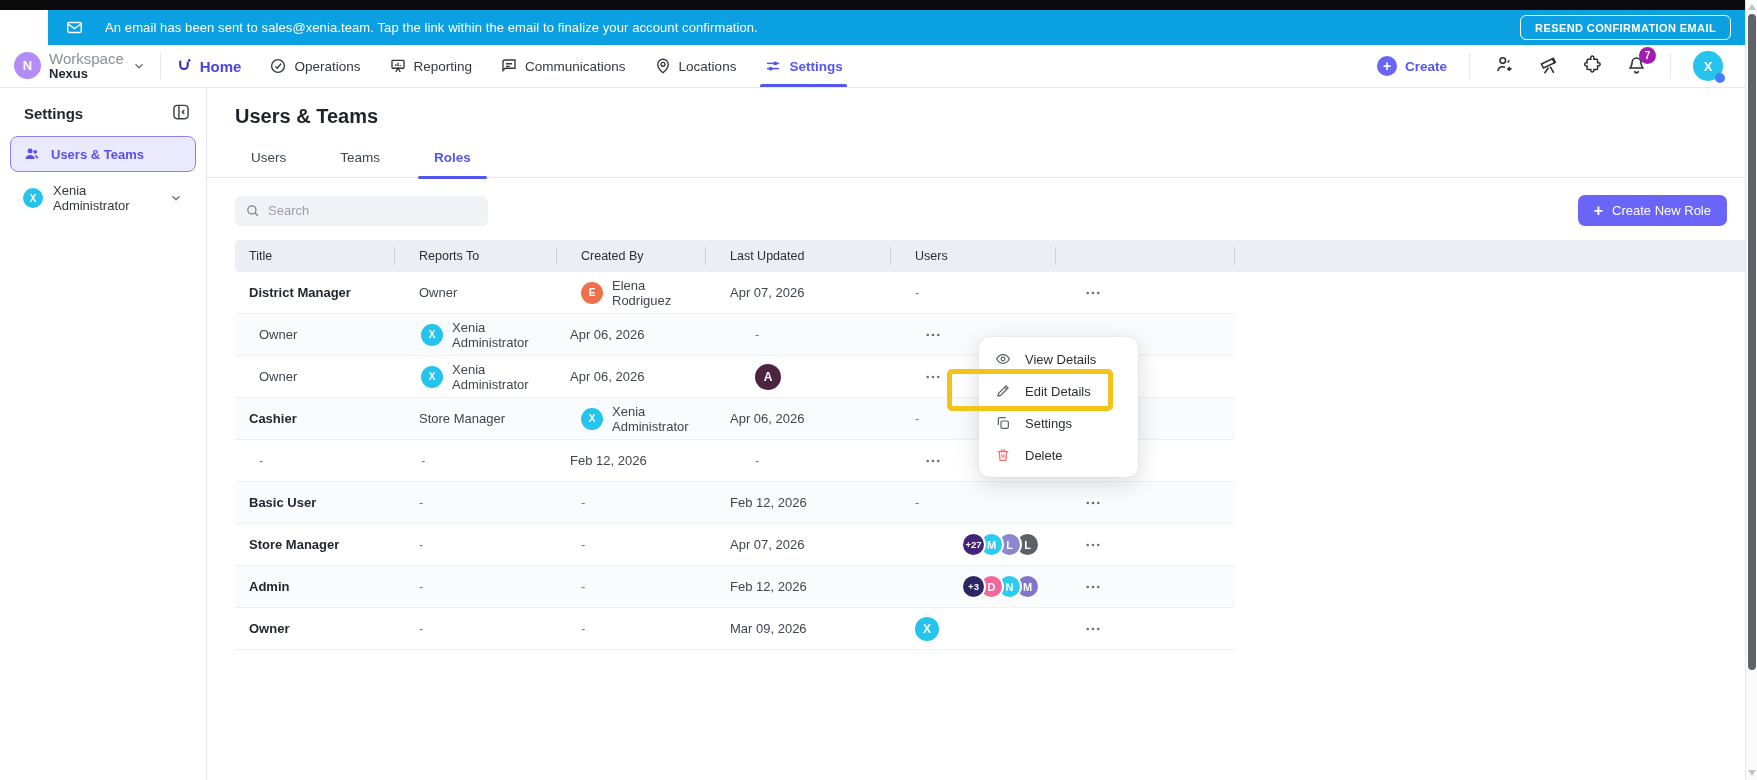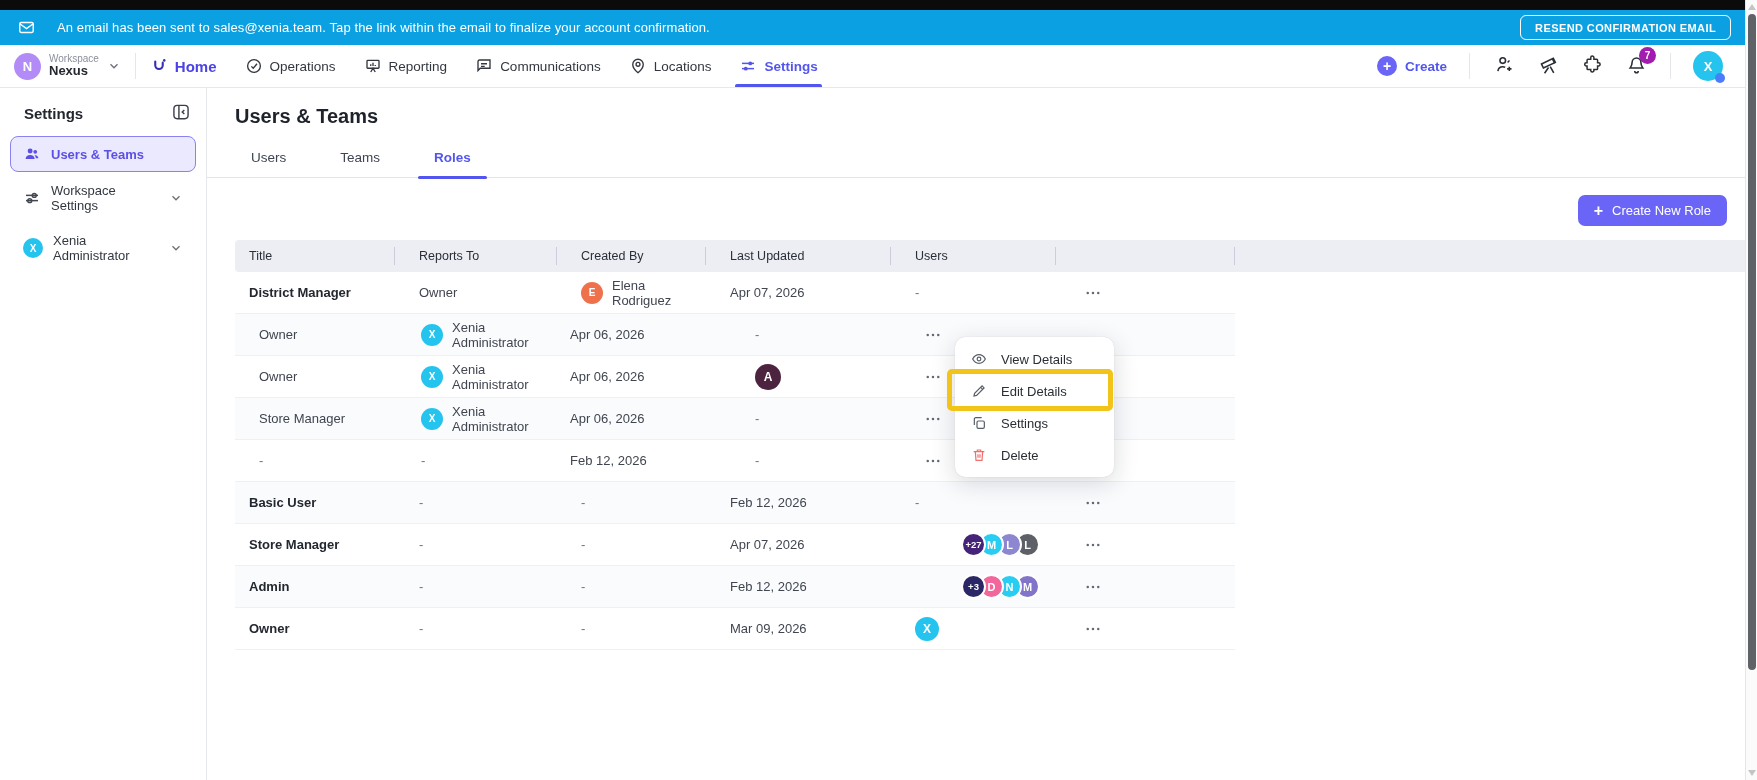--- a/index.html
+++ b/index.html
@@ -3,31 +3,31 @@
 <meta charset="utf-8">
 <style>
   * { margin:0; padding:0; box-sizing:border-box; }
   html,body { width:1757px; height:780px; }
   body { font-family:"Liberation Sans", sans-serif; background:#fff; position:relative; overflow:hidden; color:#23272F; }
 
   .app { position:absolute; left:0; top:0; width:1745px; height:780px; background:#fff; }
 
   
   .top-strip { height:10px; background:#0b0b0b; }
-  .banner { height:35px; background:#0AA0E2; display:flex; align-items:center; padding:0 18px; color:#fff; position:relative; }
+  .banner { height:35px; background:#0AA0E2; display:flex; align-items:center; padding:0 18px; color:#fff; position:relative;margin-left:48px; }
   .banner .msg { font-size:13px; margin-left:22px; letter-spacing:.1px; }
   .banner .mail { width:17px; height:17px; flex:0 0 auto; }
   .resend-btn { position:absolute; right:14px; top:5px; height:25px; padding:0 14px; background:transparent; border:1.5px solid #fff; border-radius:6px; color:#fff; font-size:11px; font-weight:bold; letter-spacing:.4px; font-family:inherit; cursor:pointer; }
 
   
   .navbar { height:43px; background:#fff; border-bottom:1px solid #E7E8EC; display:flex; align-items:center; padding:0 14px; position:relative; }
   .workspace { display:flex; align-items:center; gap:8px; cursor:pointer; }
   .ws-avatar { width:27px; height:27px; border-radius:50%; background:#B28BF7; color:#fff; display:flex; align-items:center; justify-content:center; font-size:13px; font-weight:bold; }
   .ws-labels { display:flex; flex-direction:column; line-height:1.1; }
-  .ws-label { font-size:10px; color:#8A8F99; }
+  .ws-label { font-size:15px; color:#8A8F99; }
   .ws-name { font-size:13px; font-weight:bold; color:#23272F; }
   .v-div { width:1px; height:26px; background:#E4E6EA; margin:0 14px; }
   .nav-items { display:flex; align-items:center; gap:28px; height:100%; }
   .nav-item { display:flex; align-items:center; gap:7px; font-size:13.5px; color:#33373F; cursor:pointer; height:100%; position:relative; }
   .nav-item svg { width:18px; height:18px; }
   .nav-item.brand { color:#4B43E4; font-weight:bold; font-size:15px; }
   .nav-item.active { color:#5356EE; font-weight:bold; }
   .nav-item.active::after { content:""; position:absolute; left:-4px; right:-4px; bottom:0; height:3px; background:#5356EE; border-radius:2px 2px 0 0; }
   .nav-right { margin-left:auto; display:flex; align-items:center; gap:20px; padding-right:8px; }
   .create-btn { display:flex; align-items:center; gap:8px; color:#5356EE; font-size:13.5px; font-weight:bold; cursor:pointer; background:none; border:none; font-family:inherit; }
@@ -82,21 +82,21 @@
   .creator { gap:9px; }
   .avatar-sm { width:22px; height:22px; border-radius:50%; color:#fff; font-size:10px; font-weight:bold; display:flex; align-items:center; justify-content:center; flex:0 0 auto; }
   .avatar-grp { width:25px; height:25px; border-radius:50%; border:2px solid #fff; color:#fff; font-size:11px; font-weight:bold; display:flex; align-items:center; justify-content:center; flex:0 0 auto; }
   .avatar-grp + .avatar-grp { margin-left:-7px; }
   .avatar-grp.count { font-size:9.5px;margin-left:46px; }
   .avatar-one { width:26px; height:26px; border-radius:50%; color:#fff; font-size:12px; font-weight:bold; display:flex; align-items:center; justify-content:center; }
   .dots-btn { background:none; border:none; cursor:pointer; color:#646A75; padding:4px; }
   .dots-btn svg { width:18px; height:18px; display:block; }
 
   
-  .ctx-menu { position:absolute; left:955px; top:337px; width:159px; background:#fff; border-radius:10px; box-shadow:0 6px 24px rgba(16,24,40,.16), 0 0 1px rgba(16,24,40,.2); padding:6px 0; z-index:30; }
+  .ctx-menu { position:absolute; left:979px; top:337px; width:159px; background:#fff; border-radius:10px; box-shadow:0 6px 24px rgba(16,24,40,.16), 0 0 1px rgba(16,24,40,.2); padding:6px 0; z-index:30; }
   .ctx-item { display:flex; align-items:center; gap:14px; height:32px; padding:0 16px; font-size:13px; color:#2A2E35; cursor:pointer; }
   .ctx-item svg { width:16px; height:16px; color:#585E69; flex:0 0 auto; }
   .ctx-item.danger svg { color:#F26D6D; }
   .highlight-box { position:absolute; left:947px; top:369px; width:166px; height:42px; border:5px solid #F2C318; border-radius:5px; z-index:40; pointer-events:none; }
 
   
   .scrollbar { position:absolute; right:0; top:0; width:12px; height:780px; background:#FBFBFB; border-left:1px solid #E6E6E6; z-index:50; }
   .sb-thumb { position:absolute; left:2px; top:14px; width:8px; height:656px; background:#5F6368; border-radius:4px; }
   .sb-arrow { position:absolute; left:2px; width:0; height:0; border-left:4px solid transparent; border-right:4px solid transparent; }
   .sb-arrow.up { top:4px; border-bottom:6px solid #C4C4C4; }
@@ -231,50 +231,45 @@
       <div class="sb-item active">
         <svg viewBox="0 0 24 24" fill="#5B4FE6">
             <circle cx="9.5" cy="8" r="3.3"></circle>
             <circle cx="16.3" cy="9" r="2.5"></circle>
             <path d="M3.5 18.5c0-3.2 2.7-5.2 6-5.2s6 2 6 5.2z"></path>
             <path d="M16.5 13.6c2.3.2 4 1.8 4 4.2h-3.4c-.1-1.7-.8-3.2-2-4z"></path>
           </svg>
         <span>Users &amp; Teams</span>
       </div>
       <div class="sb-item">
-        <svg viewBox="0 0 24 24" fill="none" stroke="#42474F" stroke-width="2">
-            <path d="M4 8.5h16"></path>
-            <circle cx="15" cy="8.5" r="2.6" fill="none"></circle>
-            <path d="M4 15.5h16"></path>
-            <circle cx="9" cy="15.5" r="2.6" fill="none"></circle>
-          </svg>
-        <span>Workspace Settings</span>
-        <svg class="chev" viewBox="0 0 24 24" fill="none" stroke="currentColor" stroke-width="2.2">
-            <path d="M6 9l6 6 6-6"></path>
-          </svg>
-      </div>
-      <div class="sb-item">
         <span class="sb-avatar">X</span>
         <span>Xenia Administrator</span>
         <svg class="chev" viewBox="0 0 24 24" fill="none" stroke="currentColor" stroke-width="2.2">
             <path d="M6 9l6 6 6-6"></path>
           </svg>
       </div>
     </aside>
 
     <main class="main">
       <h1 class="page-title">Users &amp; Teams</h1>
 
       <div class="tabs">
         <div class="tab">Users</div>
         <div class="tab">Teams</div>
         <div class="tab active">Roles</div>
       </div>
 
       <div class="toolbar">
+        <div class="search-box">
+          <svg viewBox="0 0 24 24" fill="none" stroke="currentColor" stroke-width="2">
+              <circle cx="11" cy="11" r="6.5"></circle>
+              <path d="M16 16l4.5 4.5"></path>
+            </svg>
+          <input type="text" placeholder="Search" style="">
+        </div>
         <button class="create-role-btn">
           <span class="plus">+</span>
           <span>Create New Role</span>
         </button>
       </div>
 
       <div class="tbl">
         <div class="thead">
           <div class="th c1">Title</div>
           <div class="th c2">Reports To</div>
@@ -339,20 +334,21 @@
                 <svg viewBox="0 0 24 24" fill="currentColor">
                   <circle cx="5" cy="12" r="1.7"></circle>
                   <circle cx="12" cy="12" r="1.7"></circle>
                   <circle cx="19" cy="12" r="1.7"></circle>
                 </svg>
               </button>
             </div>
         </div>
 
         <div class="tr alt">
+          <div class="td c1">Cashier</div>
           <div class="td c2">Store Manager</div>
           <div class="td c3 creator">
             <span class="avatar-sm" style="background: rgb(36, 196, 238);">X</span>
             <span>Xenia Administrator</span>
           </div>
           <div class="td c4">Apr 06, 2026</div>
           <div class="td c5 dash">-</div>
           <div class="td c6">
               <button class="dots-btn">
                 <svg viewBox="0 0 24 24" fill="currentColor">

